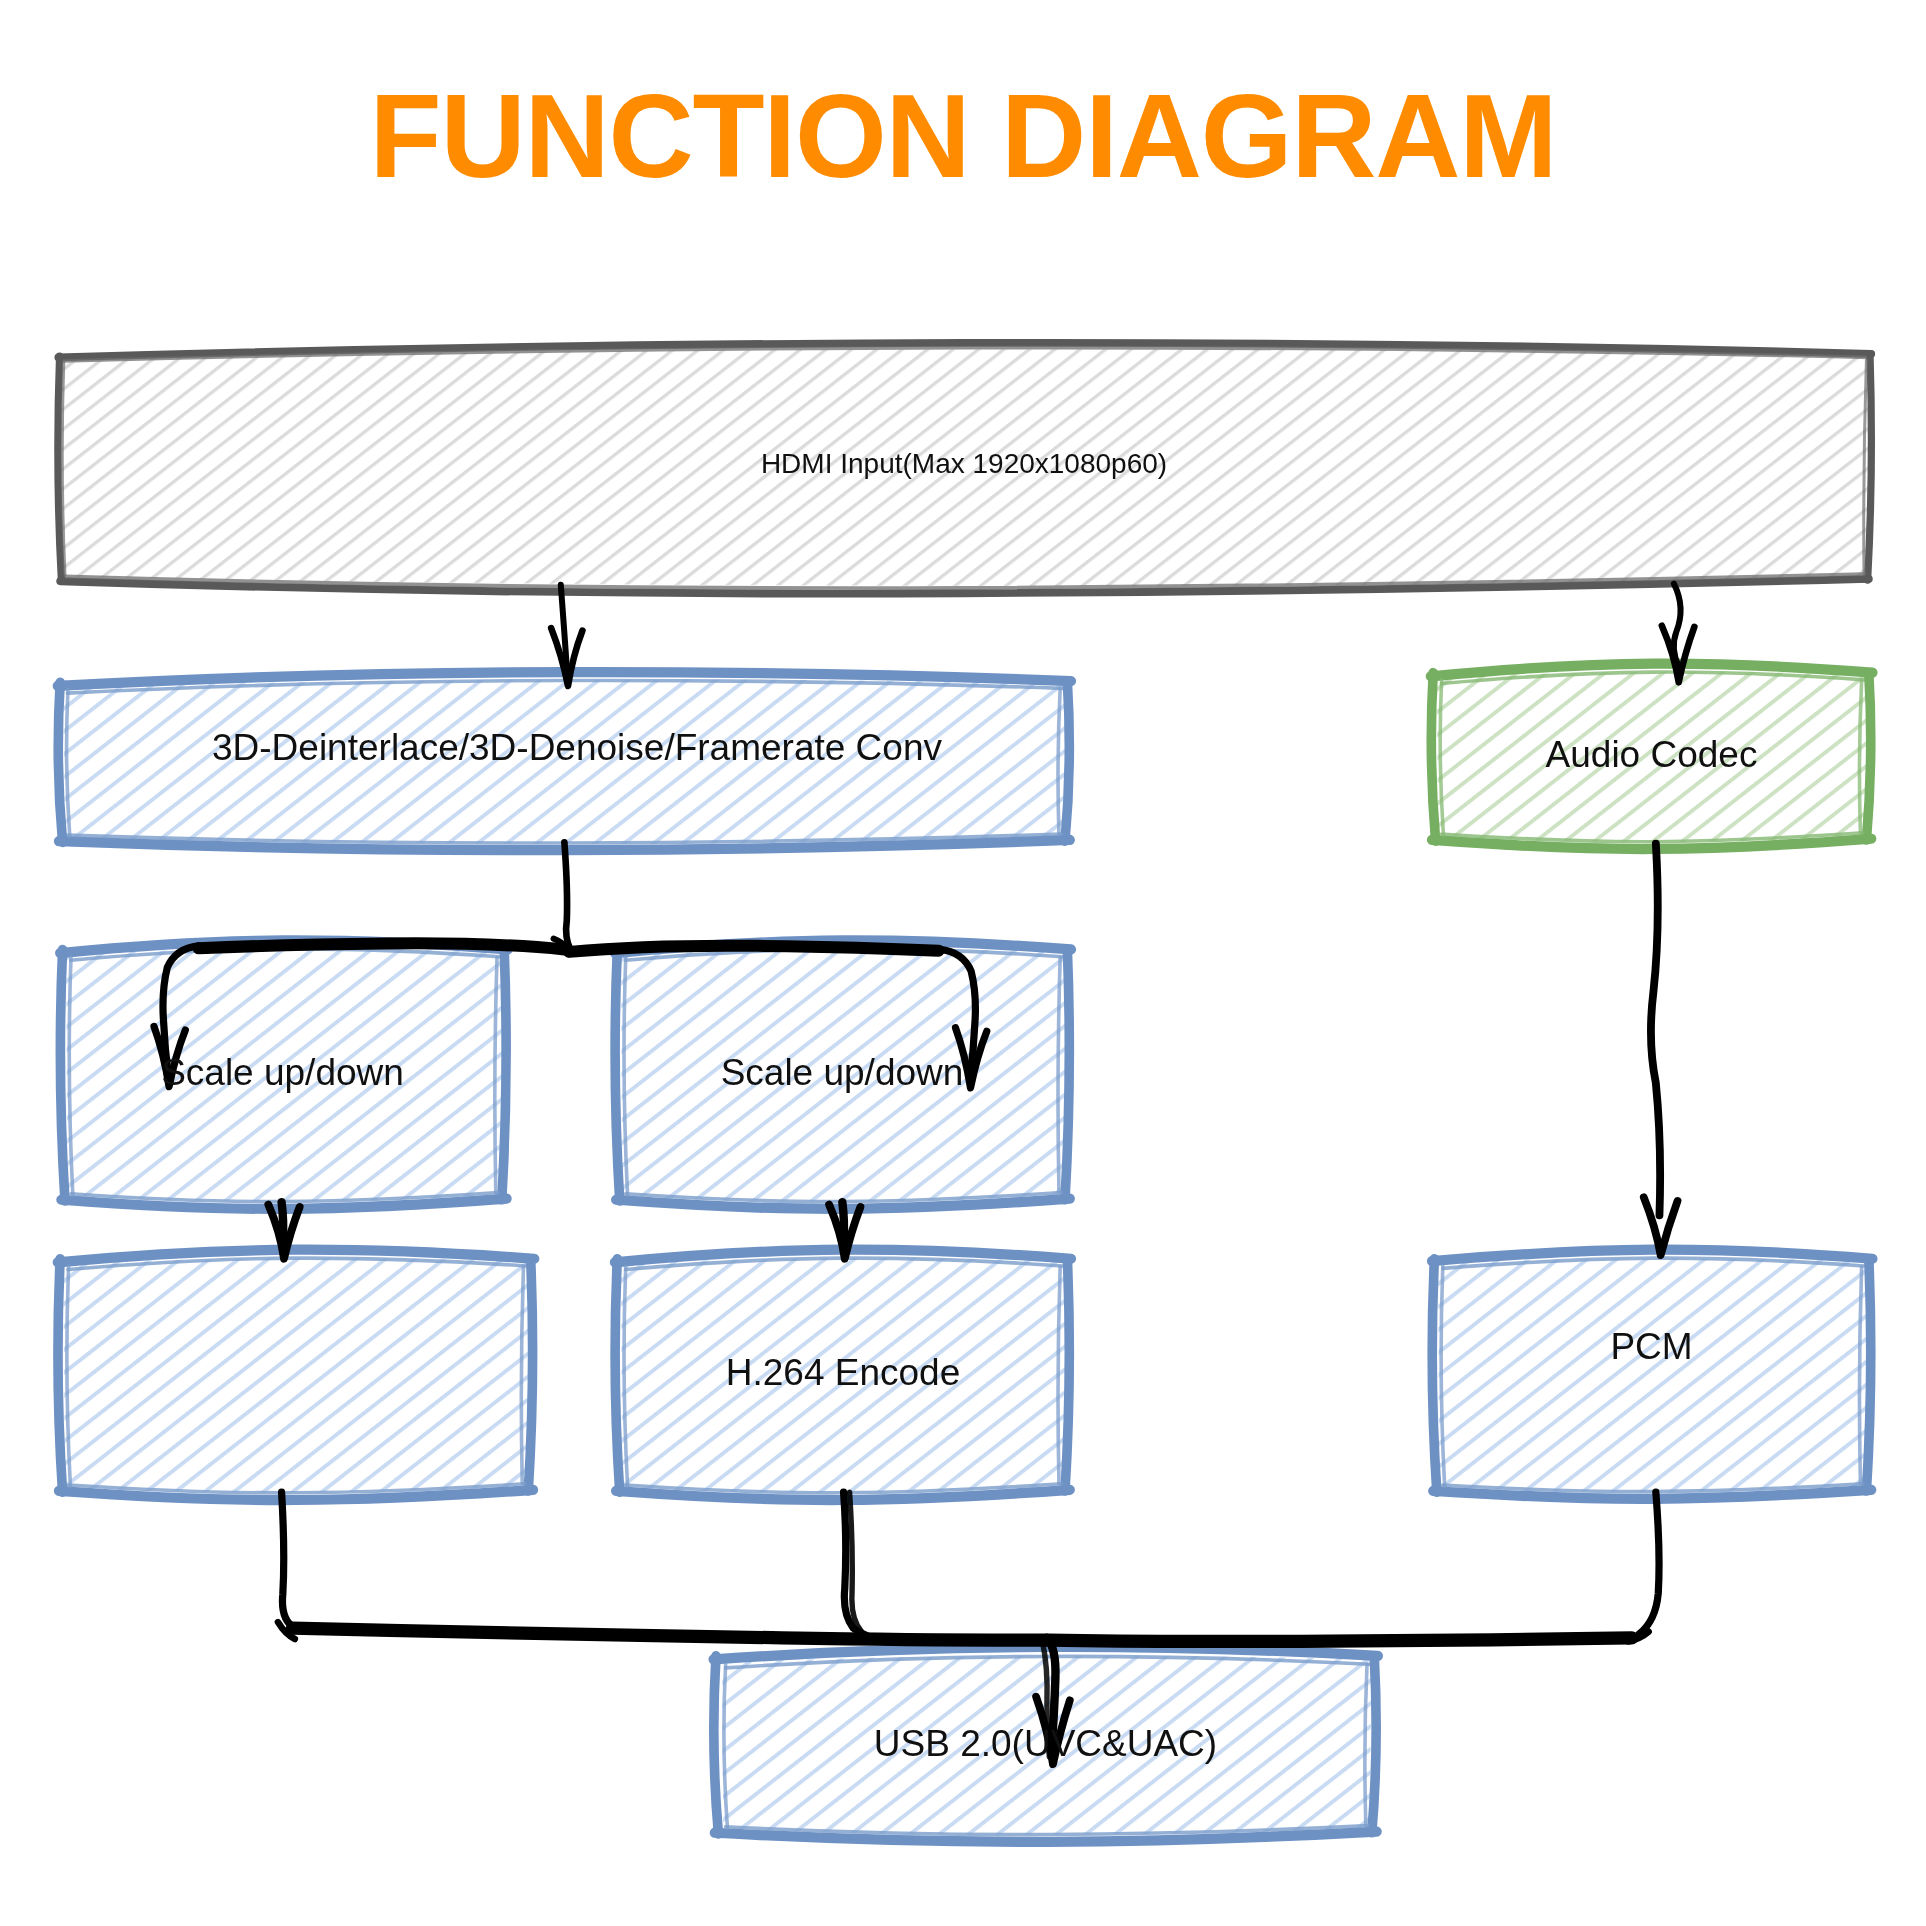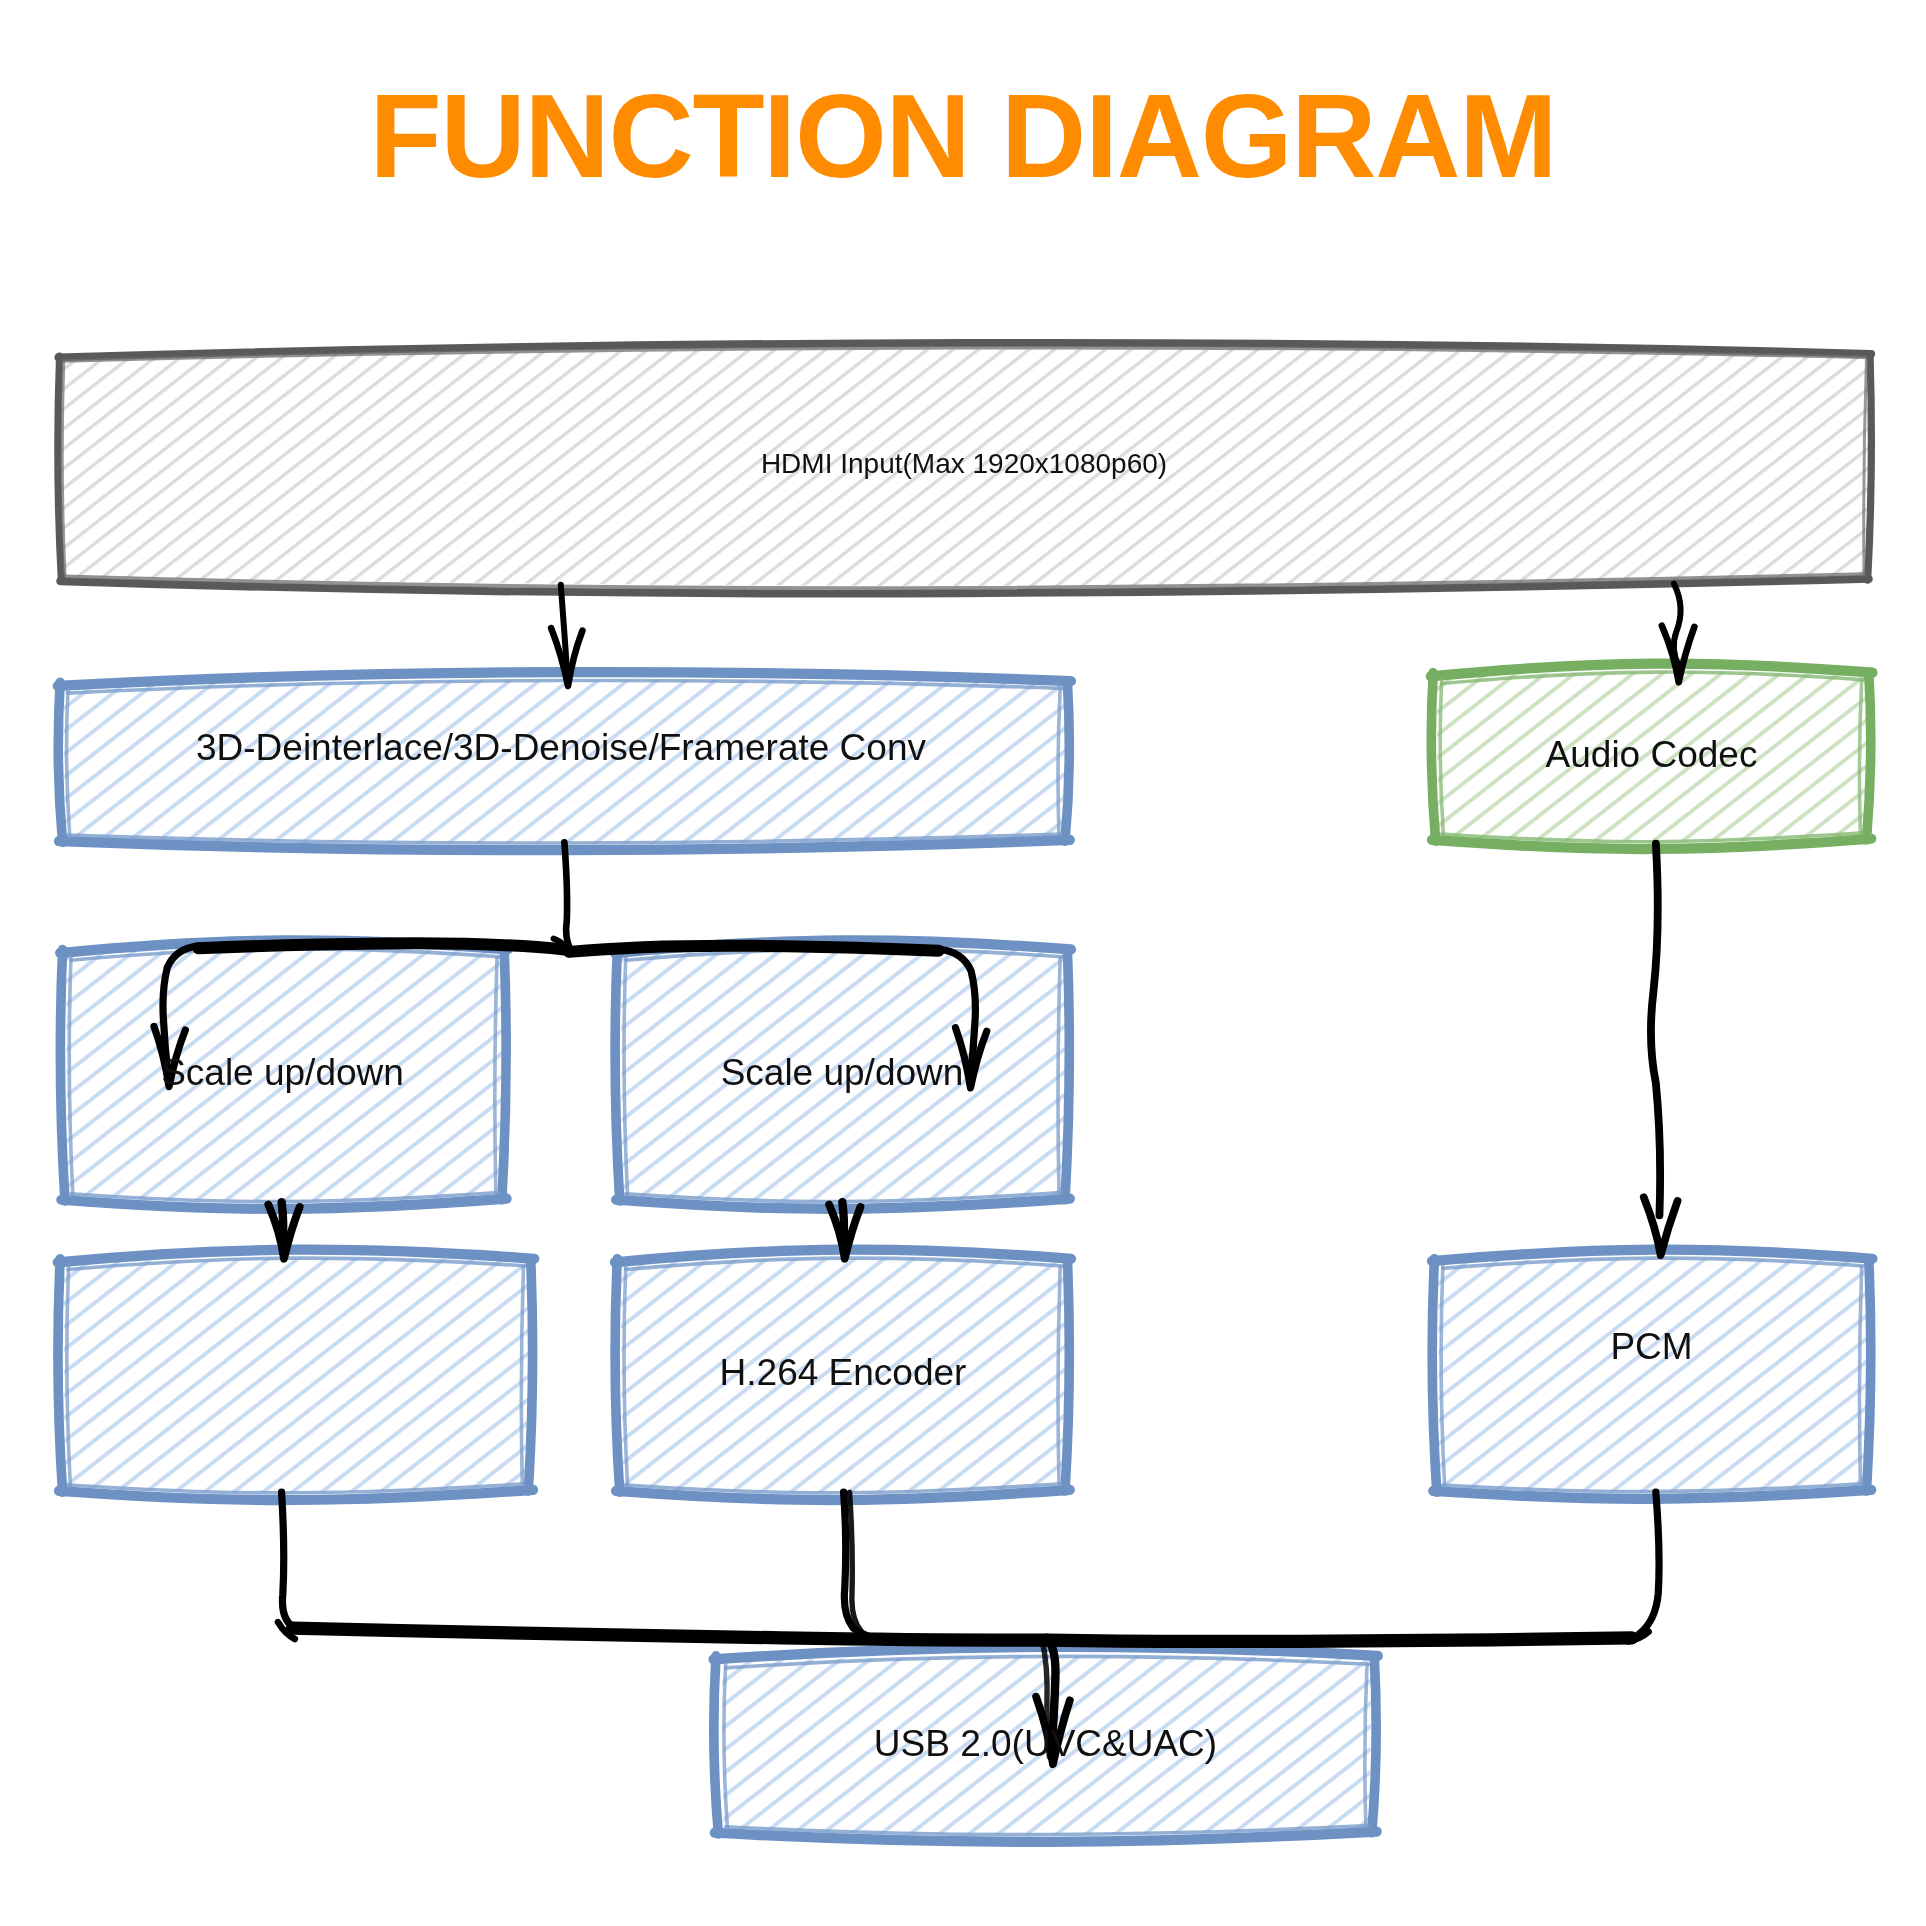--- a/index.html
+++ b/index.html
@@ -225,29 +225,29 @@
 
     <g>
       <path d="M 1740 2722 Q 1756 2740 1754 2790 Q 1752 2850 1748 2900" fill="none" stroke="#000000" stroke-width="14" stroke-linecap="round"></path>
       <path d="M 1732 2726 Q 1742 2770 1740 2830 Q 1740 2880 1744 2920" fill="none" stroke="#000000" stroke-width="9" stroke-linecap="round" opacity="0.85"></path>
       <path d="M 1722 2820 Q 1742 2876 1750 2932 Q 1762 2876 1778 2826" fill="none" stroke="#000000" stroke-width="13" stroke-linecap="round" stroke-linejoin="round"></path>
     </g>
   </svg>
 
   <div class="node-label lbl-hdmi" style="left:57px;  top:348px;  width:1814px; height:233px;">HDMI Input(Max 1920x1080p60)</div>
 
-  <div class="node-label" style="left:56px; top:679px; width:1010px; height:139px;">3D-Deinterlace/3D-Denoise/Framerate Conv</div>
+  <div class="node-label" style="left:72px; top:679px; width:1010px; height:139px;">3D-Deinterlace/3D-Denoise/Framerate Conv</div>
 
   <div class="node-label" style="left:1432px; top:669px; width:439px; height:173px;">Audio Codec</div>
 
   <div class="node-label" style="left:60px; top:947px; width:445px; height:253px;">Scale up/down</div>
 
   <div class="node-label" style="left:615px; top:947px; width:454px; height:253px;">Scale up/down</div>
 
 
-  <div class="node-label" style="left:615px; top:1256px; width:456px; height:235px;">H.264 Encoder</div>
+  <div class="node-label" style="left:615px; top:1256px; width:456px; height:235px;">H.264 Encode</div>
 
   <div class="node-label" style="left:1432px; top:1230px; width:439px; height:235px;">PCM</div>
 
   <div class="node-label" style="left:716px; top:1654px; width:659px; height:181px;">USB 2.0(UVC&amp;UAC)</div>
 
 </div>
 
 
 </body></html>

